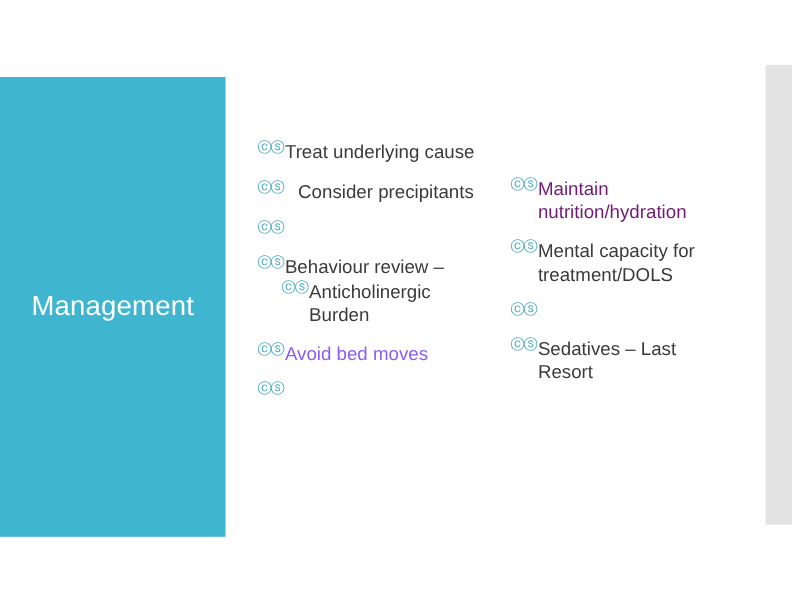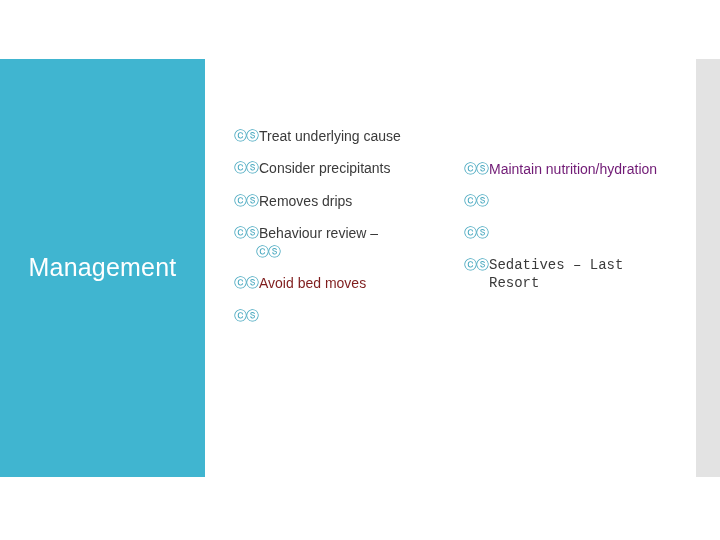--- a/index.html
+++ b/index.html
@@ -16,21 +16,21 @@
   #slide {
     position: relative;
     width: 720px;
     height: 540px;
     background: #ffffff;
   }
   
   #title-panel {
     position: absolute;
     left: 0;
-    top: 59px;
+    top: 70px;
     width: 205px;
     height: 418px;
     background: #40b5d0;
     display: flex;
     align-items: center;
     justify-content: center;
   }
   #title-text {
     color: #ffffff;
     font-size: 25px;
@@ -83,21 +83,21 @@
     flex: 0 0 auto;
     margin-right: 1px;
     font-family: "DejaVu Sans", sans-serif;
     transform: translateY(-0.5px);
     white-space: nowrap;
     letter-spacing: -1px;
   }
   .bullet-text {
     flex: 1 1 auto;
     color: #3a3a3a;
-    font-size: 14px;
+    font-size: 17px;
     line-height: 1.24;
     text-indent: 0;
   }
   .bullet-item.sub .bullet-text {
     text-indent: 0;
   }
 </style>
 </head>
 <body>
 
@@ -109,52 +109,53 @@
 
   <div id="right-strip" style="background: rgb(227, 227, 227);"></div>
 
   <div id="col-left" class="content-col">
     <div class="bullet-item">
       <span class="bullet-mark" style="color: rgb(74, 169, 192);">ⓒⓢ</span>
       <span class="bullet-text" style="color: rgb(58, 58, 58);">Treat underlying cause</span>
     </div>
     <div class="bullet-item">
       <span class="bullet-mark" style="color: rgb(74, 169, 192);">ⓒⓢ</span>
-      <span class="bullet-text" style="color: rgb(58, 58, 58);">Consider precipitants</span>
+      <span class="bullet-text" style="color: rgb(58, 58, 58); margin-left: 12px;">Consider precipitants</span>
     </div>
     <div class="bullet-item">
       <span class="bullet-mark" style="color: rgb(74, 169, 192);">ⓒⓢ</span>
-      <span class="bullet-text" style="color: rgb(58, 58, 58);">Removes drips</span>
     </div>
     <div class="bullet-item">
       <span class="bullet-mark" style="color: rgb(74, 169, 192);">ⓒⓢ</span>
       <span class="bullet-text" style="color: rgb(58, 58, 58);">Behaviour review –</span>
     </div>
     <div class="bullet-item sub">
       <span class="bullet-mark" style="color: rgb(74, 169, 192);">ⓒⓢ</span>
+      <span class="bullet-text" style="color: rgb(58, 58, 58);">Anticholinergic Burden</span>
     </div>
     <div class="bullet-item">
       <span class="bullet-mark" style="color: rgb(74, 169, 192);">ⓒⓢ</span>
-      <span class="bullet-text" style="color: #7f1d1d;">Avoid bed moves</span>
+      <span class="bullet-text" style="color: #8b5cf6;">Avoid bed moves</span>
     </div>
     <div class="bullet-item">
       <span class="bullet-mark" style="color: rgb(74, 169, 192);">ⓒⓢ</span>
     </div>
   </div>
 
   <div id="col-right" class="content-col">
     <div class="bullet-item">
       <span class="bullet-mark" style="color: rgb(74, 169, 192);">ⓒⓢ</span>
       <span class="bullet-text" style="color: #701a75;">Maintain nutrition/hydration</span>
     </div>
     <div class="bullet-item">
       <span class="bullet-mark" style="color: rgb(74, 169, 192);">ⓒⓢ</span>
+      <span class="bullet-text" style="color: rgb(58, 58, 58);">Mental capacity for treatment/DOLS</span>
     </div>
     <div class="bullet-item">
       <span class="bullet-mark" style="color: rgb(74, 169, 192);">ⓒⓢ</span>
     </div>
     <div class="bullet-item">
       <span class="bullet-mark" style="color: rgb(74, 169, 192);">ⓒⓢ</span>
-      <span class="bullet-text" style="color: rgb(58, 58, 58); font-family: Liberation Mono, monospace;">Sedatives – Last Resort</span>
+      <span class="bullet-text" style="color: rgb(58, 58, 58);">Sedatives – Last Resort</span>
     </div>
   </div>
 
 </div>
 
 </body></html>

